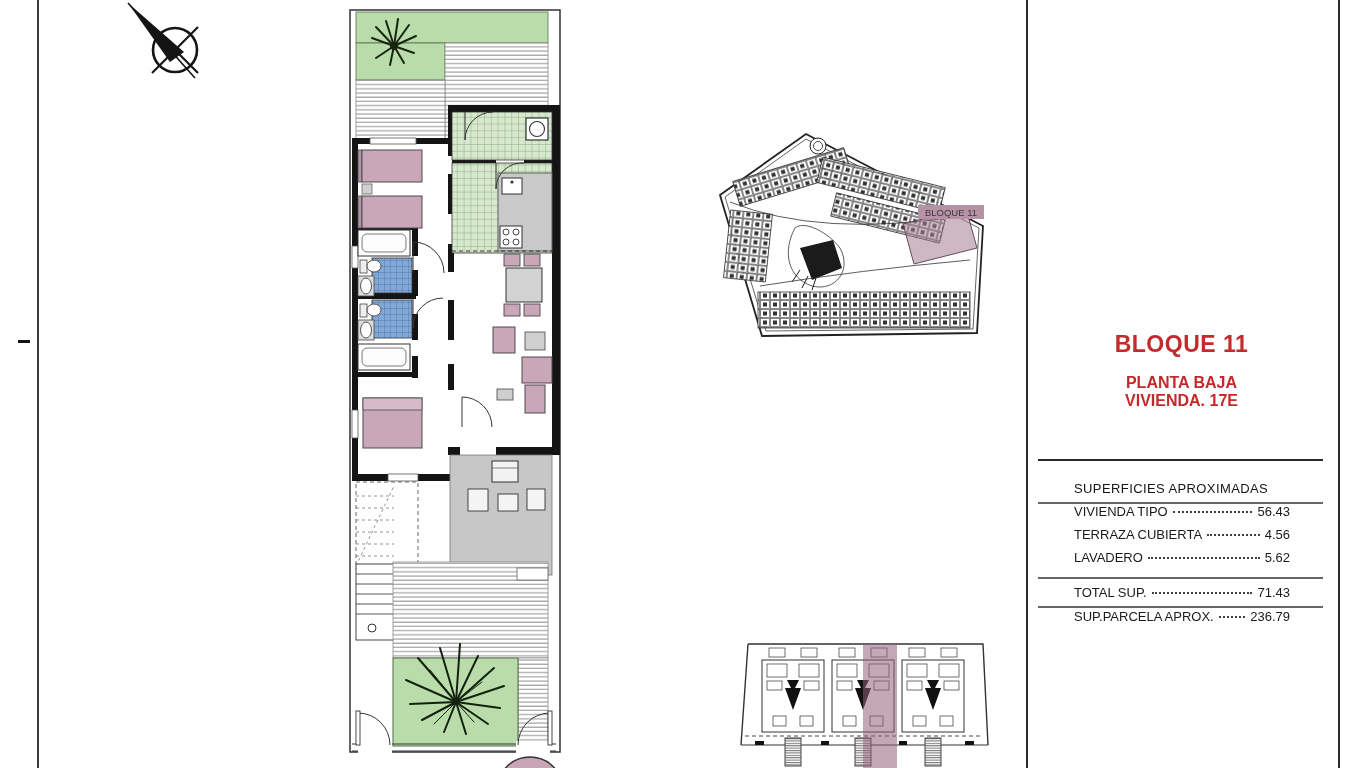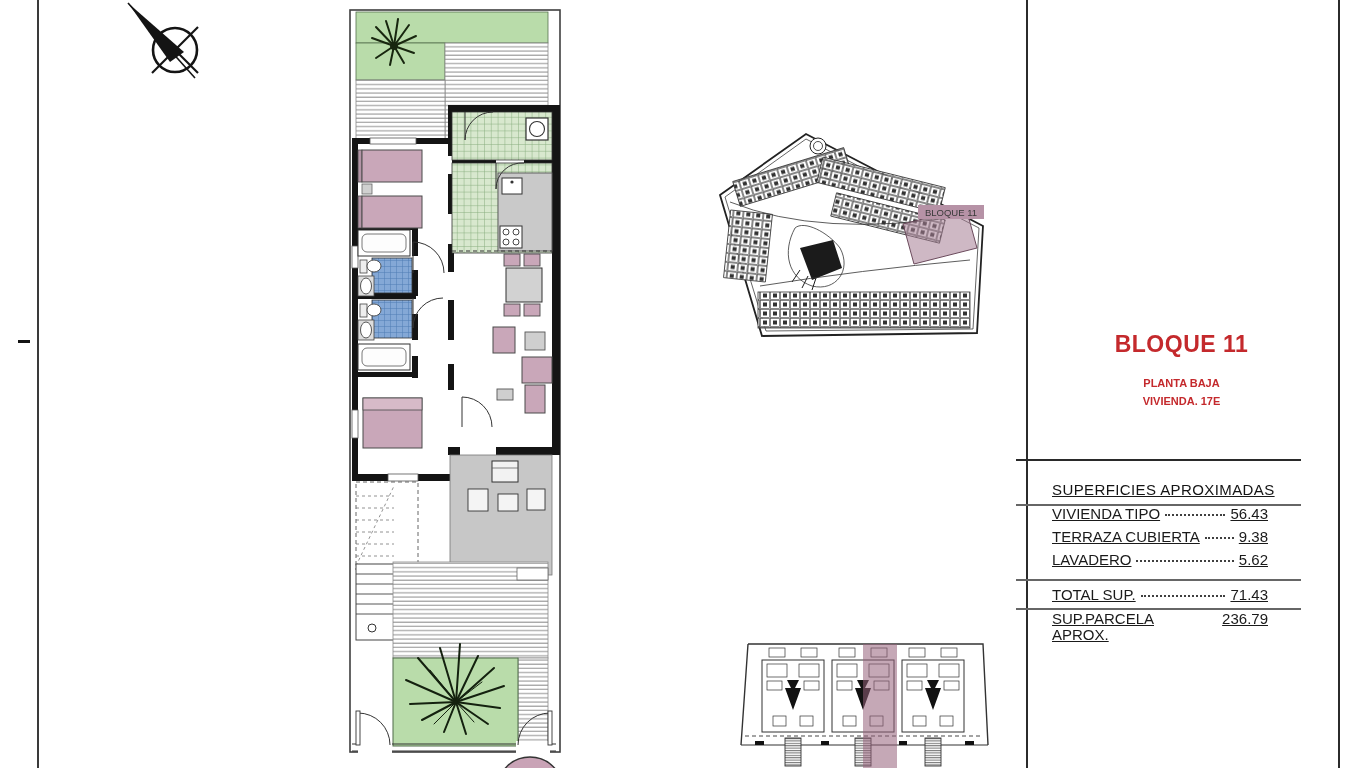--- a/index.html
+++ b/index.html
@@ -7,24 +7,24 @@
     width:1366px;height:768px;position:relative;background:#ffffff;
     font-family:"Liberation Sans", sans-serif;overflow:hidden;color:#1a1a1a;
   }
   .abs{position:absolute;}
   
   .vline{position:absolute;top:0;height:768px;width:2px;background:#3a3a3a;}
   .tick{position:absolute;background:#141414;}
   
   .titleblock{position:absolute;left:1040px;top:331px;width:283px;text-align:center;}
   .titleblock .main{font-size:23px;font-weight:bold;letter-spacing:.5px;color:#c4292c;}
-  .titleblock .sub{font-size:11px;font-weight:bold;color:#c4292c;line-height:18px;}
+  .titleblock .sub{font-size:16px;font-weight:bold;color:#c4292c;line-height:18px;}
   .titleblock .sub.first{margin-top:16px;}
   
-  .surfaces{position:absolute;left:1016px;top:459px;width:285px;border-top:2.5px solid #2a2a2a;font-size:15px;text-decoration:underline;}
+  .surfaces{position:absolute;left:1038px;top:459px;width:285px;border-top:2.5px solid #2a2a2a;font-size:13px;}
   .surf-header{margin:20px 0 0 36px;letter-spacing:.4px;color:#141414;}
   .hline{height:0;border-top:2px solid #666;}
   .hl-1{margin-top:6px;}
   .hl-2{margin-top:11px;}
   .hl-3{margin-top:5px;}
   .trow{display:flex;align-items:baseline;padding:0 33px 0 36px;line-height:16px;}
   .trow .leader{flex:1;border-bottom:2px dotted #3f3f3f;margin:0 5px;transform:translateY(-3px);}
   .mt14{margin-top:0;} .mt1{margin-top:7px;} .mt6{margin-top:6px;}
   .mt12{margin-top:12px;} .mt15{margin-top:1px;}
   svg{display:block;}
@@ -344,21 +344,21 @@
   <div class="hline hl-1"></div>
 
   <div class="trow mt14">
     <span>VIVIENDA TIPO</span>
     <span class="leader"></span>
     <span>56.43</span>
   </div>
   <div class="trow mt1">
     <span>TERRAZA CUBIERTA</span>
     <span class="leader"></span>
-    <span>9.38</span>
+    <span>4.56</span>
   </div>
   <div class="trow mt1">
     <span>LAVADERO</span>
     <span class="leader"></span>
     <span>5.62</span>
   </div>
 
   <div class="hline hl-2"></div>
   <div class="trow mt6">
     <span>TOTAL SUP.</span>

